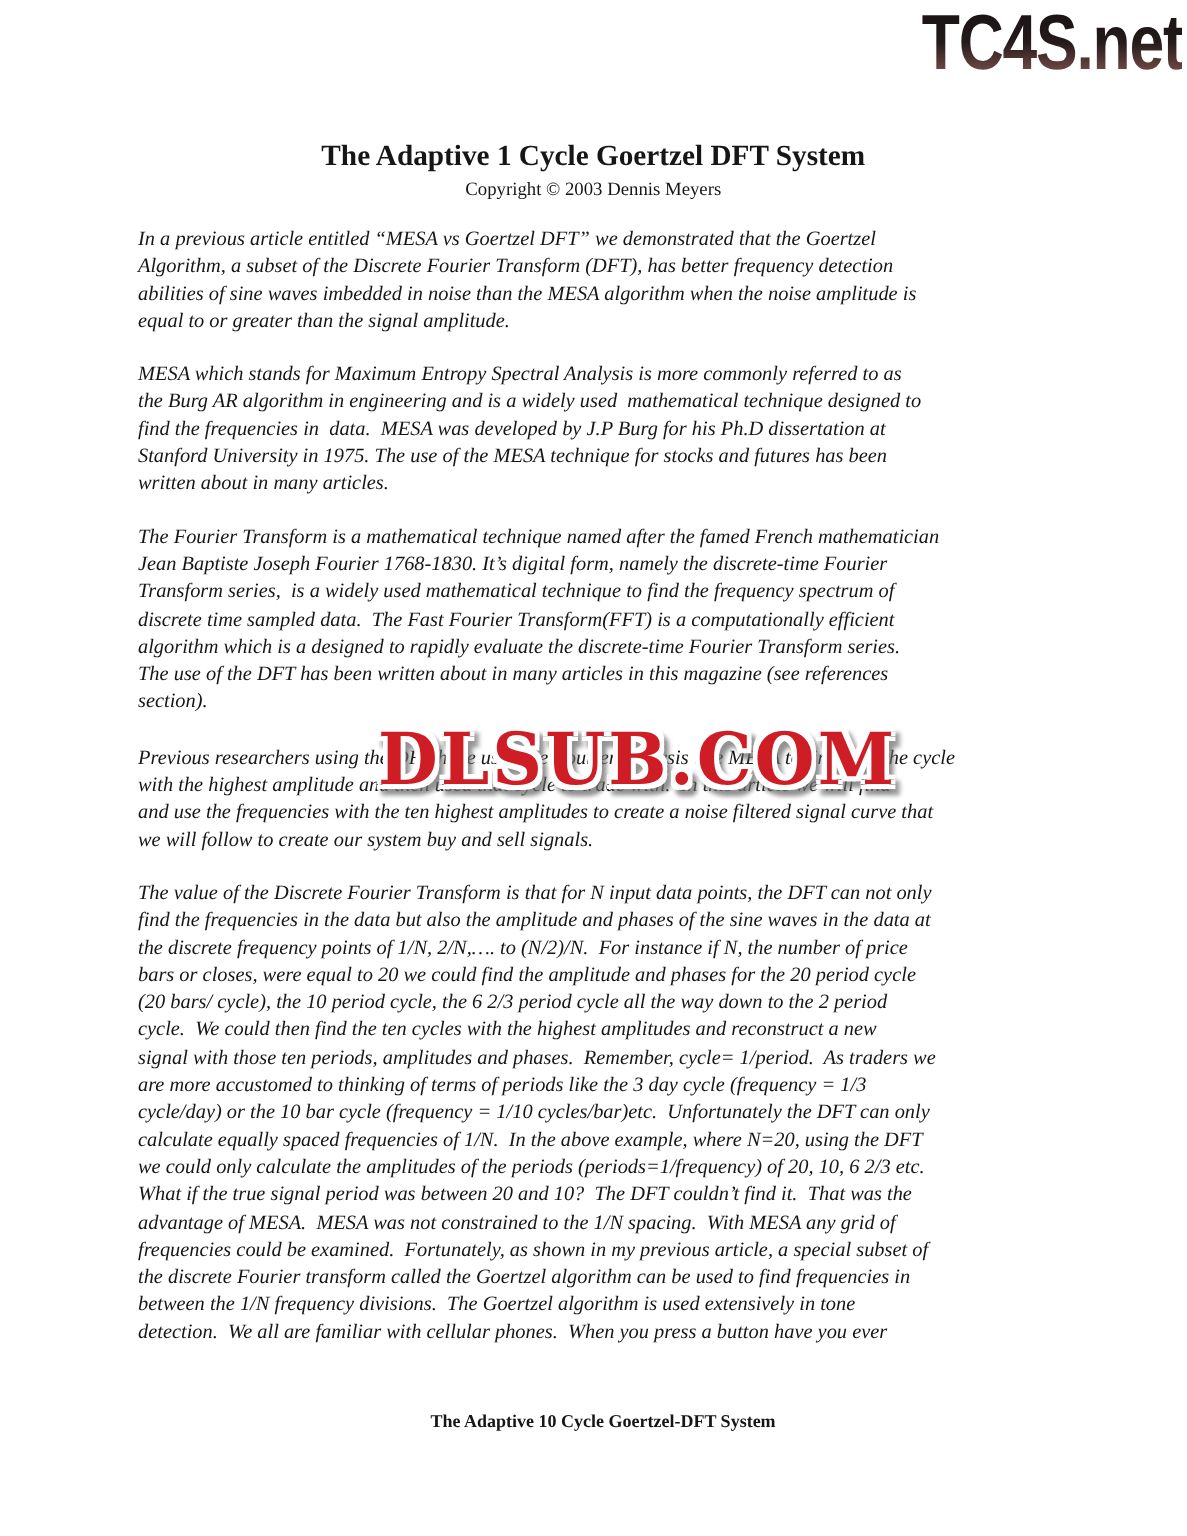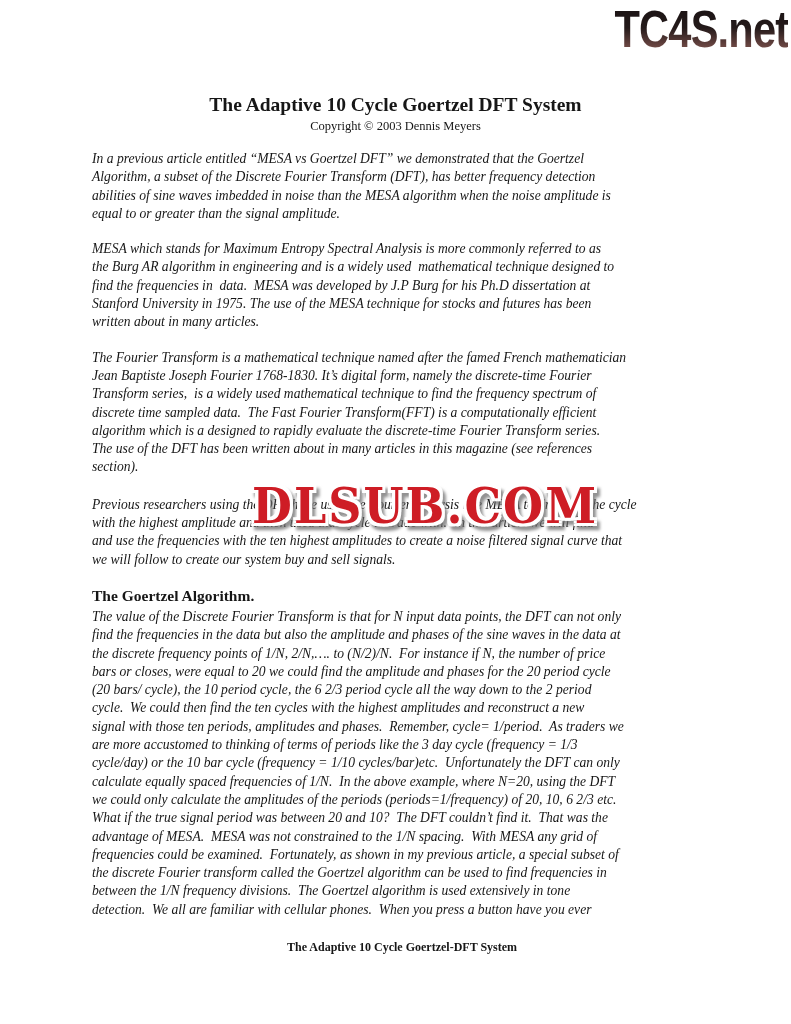--- a/index.html
+++ b/index.html
@@ -101,21 +101,21 @@
        4px  6px 4px rgba(150,150,150,0.55);
   }
 </style>
 </head>
 <body>
 
 <div class="page">
 
   <div class="tc4s">TC4S.net</div>
 
-  <div class="doc-title">The Adaptive 10 Cycle Goertzel DFT System</div>
+  <div class="doc-title">The Adaptive 1 Cycle Goertzel DFT System</div>
 
   <div class="doc-byline">Copyright © 2003 Dennis Meyers</div>
 
   <div class="article">
     <p>In a previous article entitled “MESA vs Goertzel DFT” we demonstrated that the Goertzel
 Algorithm, a subset of the Discrete Fourier Transform (DFT), has better frequency detection
 abilities of sine waves imbedded in noise than the MESA algorithm when the noise amplitude is
 equal to or greater than the signal amplitude.</p>
     <p>MESA which stands for Maximum Entropy Spectral Analysis is more commonly referred to as
 the Burg AR algorithm in engineering and is a widely used  mathematical technique designed to
@@ -127,21 +127,20 @@
 Transform series,  is a widely used mathematical technique to find the frequency spectrum of
 discrete time sampled data.  The Fast Fourier Transform(FFT) is a computationally efficient
 algorithm which is a designed to rapidly evaluate the discrete-time Fourier Transform series.
 The use of the DFT has been written about in many articles in this magazine (see references
 section).</p>
     <p>Previous researchers using the DFT have used the Fourier analysis like MESA to find only the cycle
 with the highest amplitude and then used that cycle to trade with.  In this article we will find
 and use the frequencies with the ten highest amplitudes to create a noise filtered signal curve that
 we will follow to create our system buy and sell signals.</p>
 
-    <div class="section-heading">The Goertzel Algorithm.</div>
 
     <p class="section-body">The value of the Discrete Fourier Transform is that for N input data points, the DFT can not only
 find the frequencies in the data but also the amplitude and phases of the sine waves in the data at
 the discrete frequency points of 1/N, 2/N,…. to (N/2)/N.  For instance if N, the number of price
 bars or closes, were equal to 20 we could find the amplitude and phases for the 20 period cycle
 (20 bars/ cycle), the 10 period cycle, the 6 2/3 period cycle all the way down to the 2 period
 cycle.  We could then find the ten cycles with the highest amplitudes and reconstruct a new
 signal with those ten periods, amplitudes and phases.  Remember, cycle= 1/period.  As traders we
 are more accustomed to thinking of terms of periods like the 3 day cycle (frequency = 1/3
 cycle/day) or the 10 bar cycle (frequency = 1/10 cycles/bar)etc.  Unfortunately the DFT can only

